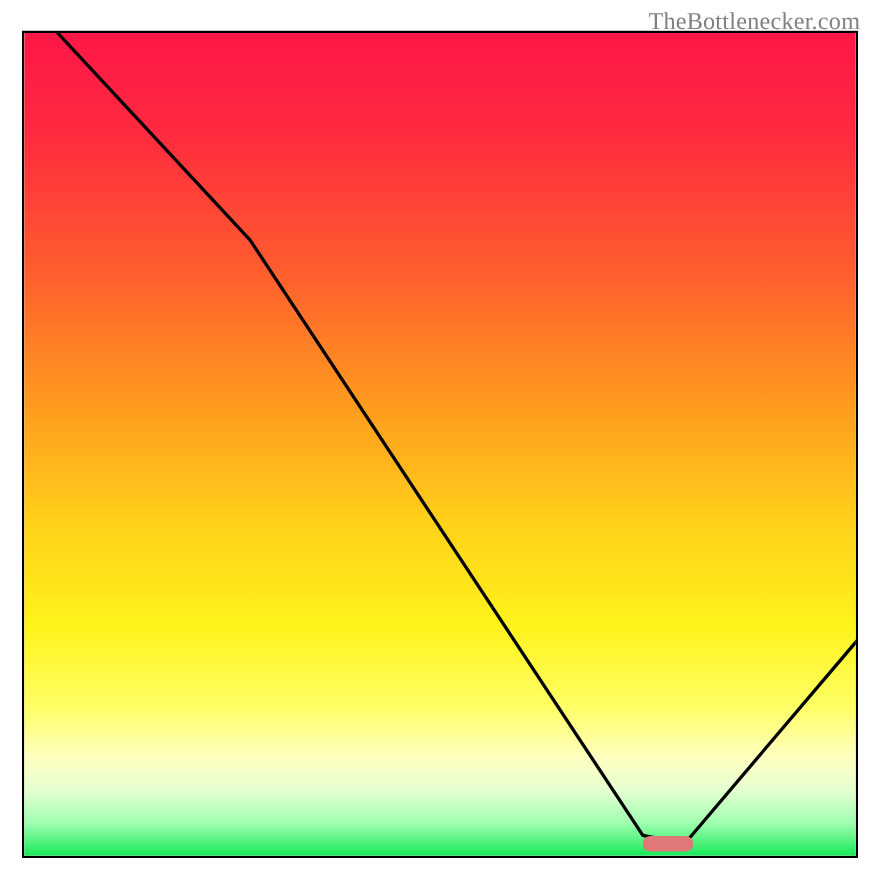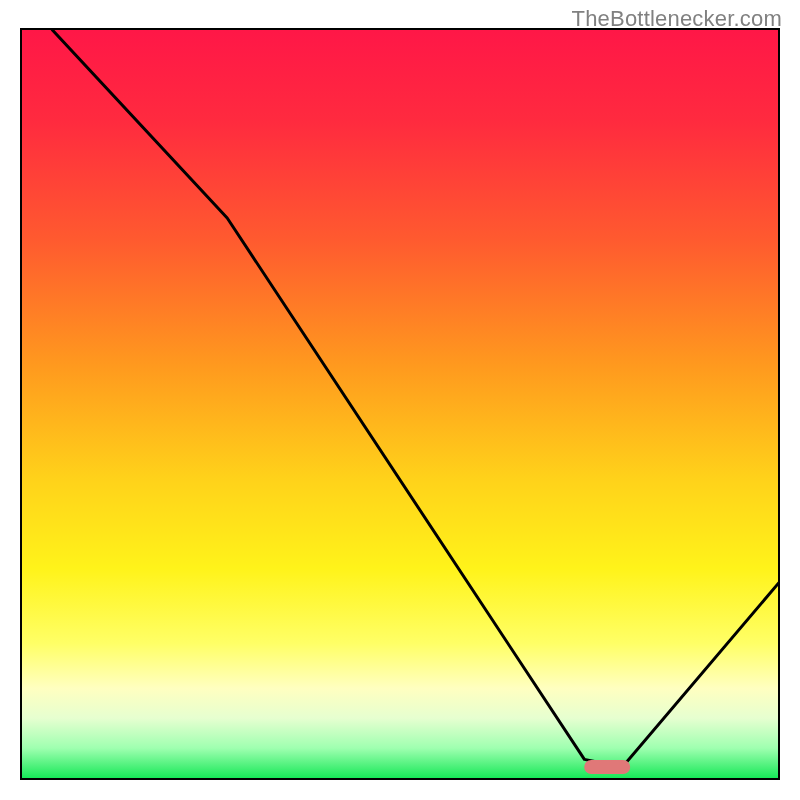--- a/index.html
+++ b/index.html
@@ -17,20 +17,21 @@
     height: 800px;
   }
   .source-label {
     position: absolute;
     top: 6px;
     right: 18px;
     color: #808080;
     font-size: 22px;
     font-weight: 500;
     letter-spacing: 0.2px;
+    font-family: Liberation Serif, serif;
   }
   .plot {
     position: absolute;
     left: 20px;
     top: 28px;
     width: 760px;
     height: 752px;
   }
   .plot-box {
     position: absolute;

